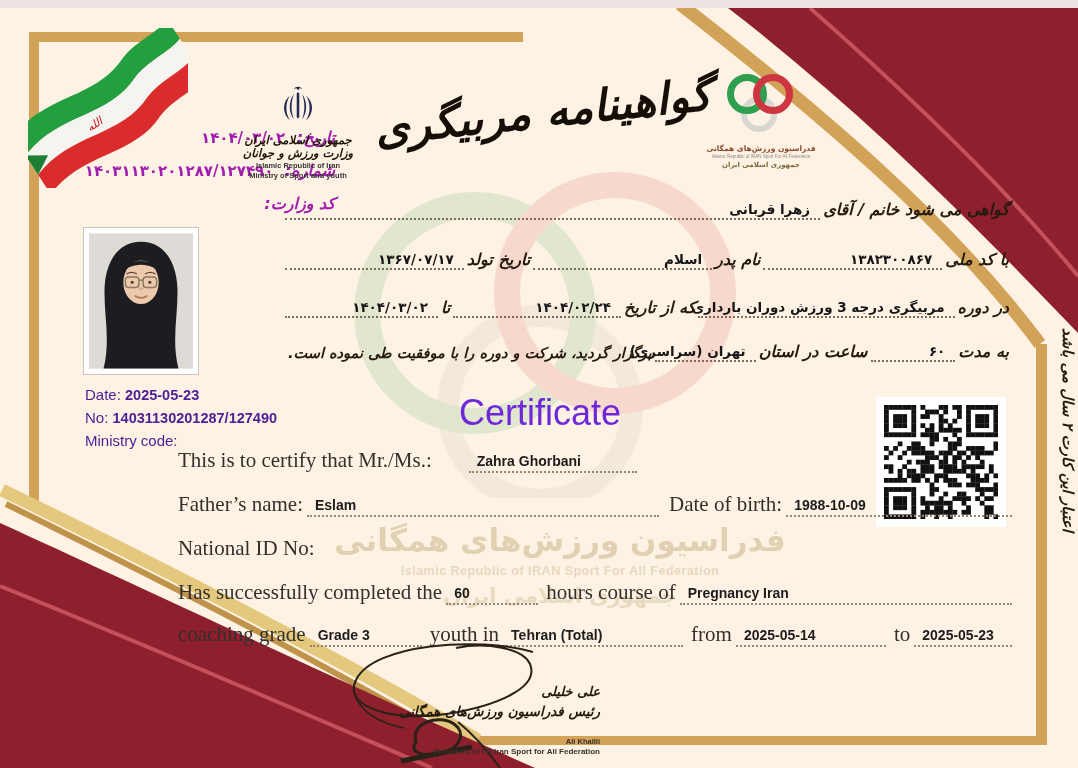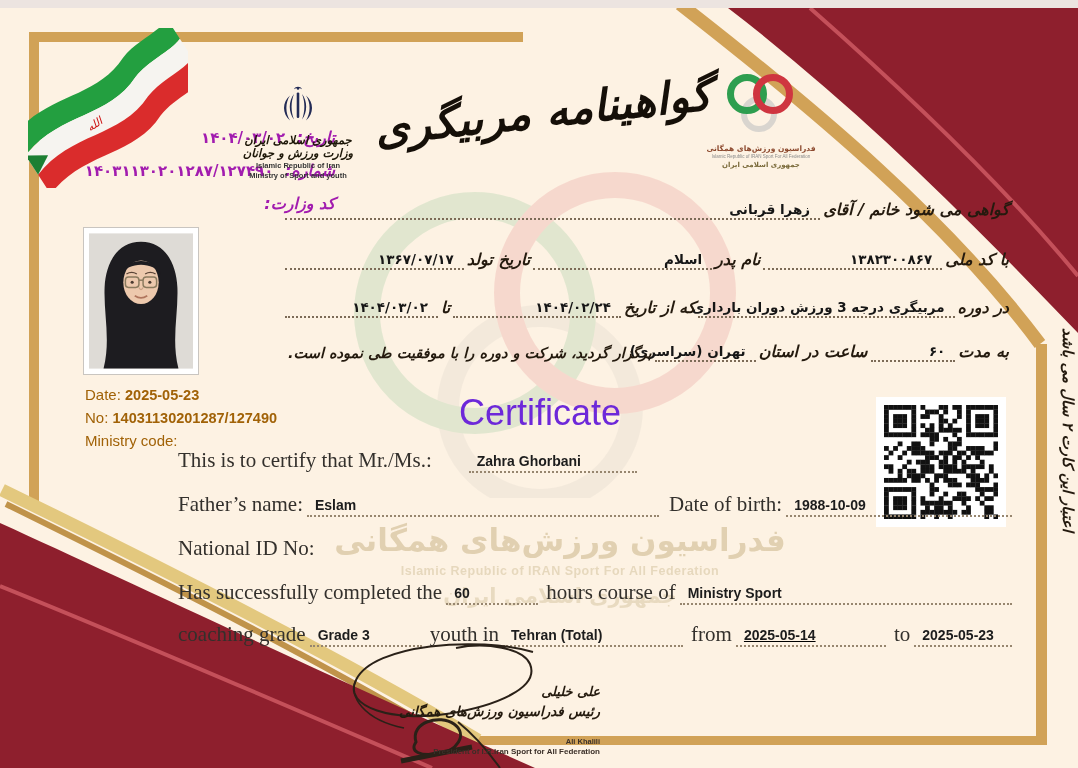--- a/index.html
+++ b/index.html
@@ -36,21 +36,21 @@
         z-index:10;color:#241a0e;white-space:nowrap;}
   .plab{font:italic bold 16px "DejaVu Sans",sans-serif;padding:0 3px 1px 3px;}
   .plab.small{font-size:14.5px;}
   .pdots{border-bottom:2px dotted #7c6b57;display:flex;align-items:flex-end;padding:0 10px 1px 10px;min-width:30px;}
   .pval{font:bold 13.5px "DejaVu Sans",sans-serif;color:#161616;}
   .f1{flex:1;} .f16{flex:1.6;} .f09{flex:.9;} .f08{flex:.8;}
   
   .photo{position:absolute;left:83px;top:227px;width:116px;height:148px;background:#ffffff;
          border:1px solid #c9c5c0;box-sizing:border-box;padding:5px;z-index:10;}
   
-  .info{position:absolute;left:85px;top:386px;z-index:10;color:#a16207;}
+  .info{position:absolute;left:85px;top:386px;z-index:10;color:#4c1d95;}
   .inforow{height:23px;font:15px "Liberation Sans",sans-serif;}
   .inforow b{font-size:14.5px;}
   
   .cert{position:absolute;left:370px;top:392px;width:340px;text-align:center;z-index:10;
         font:500 36px "Liberation Sans",sans-serif;color:#6d28d9;}
   
   .qrbox{position:absolute;left:876px;top:397px;width:130px;height:130px;background:#ffffff;
          box-sizing:border-box;padding:8px;z-index:10;}
   
   .validity{position:absolute;left:952px;top:420px;width:230px;height:20px;transform:rotate(90deg);
@@ -589,35 +589,35 @@
     <span class="spacer"></span>
   </div>
 
   <div class="erow" style="top:580px;">
     <span class="elab">Has successfully completed the</span>
     <span class="ebox" style="width:92px;">
       <span class="eval">60</span>
     </span>
     <span class="elab" style="padding-left:8px;">hours course of</span>
     <span class="ebox spacer">
-      <span class="eval">Ministry Sport</span>
+      <span class="eval">Pregnancy Iran</span>
     </span>
   </div>
 
   <div class="erow" style="top:622px;">
     <span class="elab">coaching grade</span>
     <span class="ebox" style="width:112px;">
       <span class="eval">Grade 3</span>
     </span>
     <span class="elab" style="padding-left:8px;">youth in</span>
     <span class="ebox" style="width:180px;">
       <span class="eval">Tehran (Total)</span>
     </span>
     <span class="elab" style="padding-left:8px;">from</span>
-    <span class="ebox" style="width:150px;text-decoration:underline;">
+    <span class="ebox" style="width:150px;">
       <span class="eval">2025-05-14</span>
     </span>
     <span class="elab" style="padding-left:8px;">to</span>
     <span class="ebox spacer">
       <span class="eval">2025-05-23</span>
     </span>
   </div>
 
   <svg class="sigsvg" width="290" height="132" viewBox="0 0 290 132">
     <path d="M 215,16 C 160,0 55,8 38,44 C 24,72 78,86 128,78 C 178,70 222,52 212,28 C 205,12 168,6 138,12" fill="none" stroke="#2a2118" stroke-width="2"></path>

